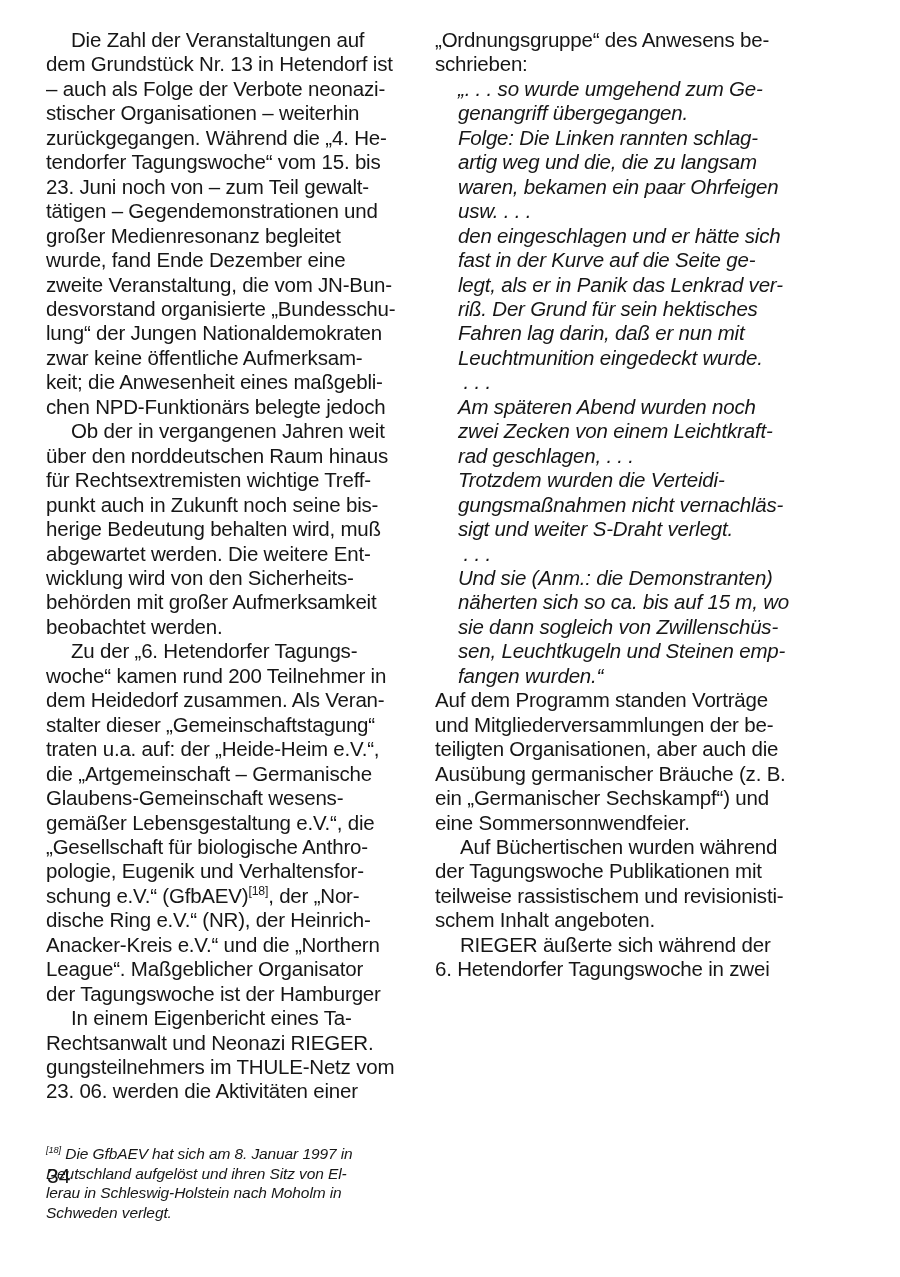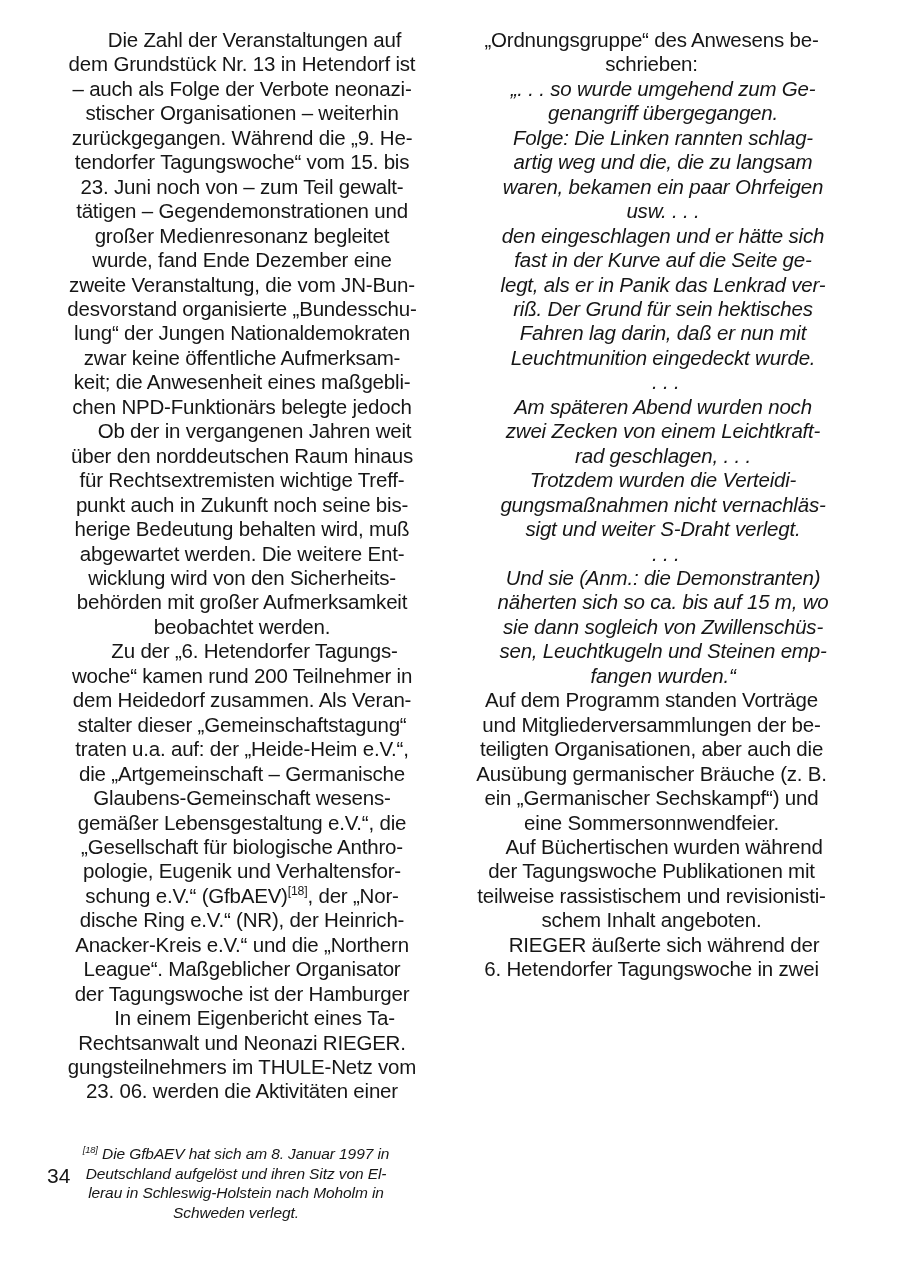--- a/index.html
+++ b/index.html
@@ -8,42 +8,41 @@
     background: #ffffff;
     font-family: "Liberation Sans", "DejaVu Sans", sans-serif;
     color: #161616;
     position: relative;
     overflow: hidden;
   }
   .page {
     position: absolute;
     width: 900px; height: 1277px;
     background: #ffffff;
-    text-align: center;
   }
   .column {
     position: absolute;
     top: 28px;
     font-size: 20.5px;
     line-height: 24.45px;
     letter-spacing: -0.2px;
   }
   .column.left  { left: 46px;  width: 392px; }
   .column.right { left: 435px; width: 433px; }
   .line { white-space: pre; min-height: 24.45px; }
   .line.indent { text-indent: 25px; }
   .line.quote  { padding-left: 23px; font-style: italic; }
   sup.fnref {
     font-size: 0.60em;
     vertical-align: super;
     line-height: 0;
   }
   .footnote {
     position: absolute;
-    left: 40px; top: 1144px;
+    left: 46px; top: 1144px;
     width: 392px;
     font-size: 15.5px;
     line-height: 19.6px;
     font-style: italic;
     letter-spacing: -0.1px;
   }
   .fn-line { white-space: pre; min-height: 19.6px; }
   .page-number {
     position: absolute;
     left: 47px; top: 1164px;
@@ -55,21 +54,21 @@
 <body>
 
 <div class="page">
 
   <div class="column left">
 
   <div class="line indent"><span>Die Zahl der Veranstaltungen auf</span></div>
       <div class="line"><span>dem Grundstück Nr. 13 in Hetendorf ist</span></div>
       <div class="line"><span>– auch als Folge der Verbote neonazi-</span></div>
       <div class="line"><span>stischer Organisationen – weiterhin</span></div>
-      <div class="line"><span>zurückgegangen. Während die „9. He-</span></div>
+      <div class="line"><span>zurückgegangen. Während die „4. He-</span></div>
       <div class="line"><span>tendorfer Tagungswoche“ vom 15. bis</span></div>
       <div class="line"><span>23. Juni noch von – zum Teil gewalt-</span></div>
       <div class="line"><span>tätigen – Gegendemonstrationen und</span></div>
       <div class="line"><span>großer Medienresonanz begleitet</span></div>
       <div class="line"><span>wurde, fand Ende Dezember eine</span></div>
       <div class="line"><span>zweite Veranstaltung, die vom JN-Bun-</span></div>
       <div class="line"><span>desvorstand organisierte „Bundesschu-</span></div>
       <div class="line"><span>lung“ der Jungen Nationaldemokraten</span></div>
       <div class="line"><span>zwar keine öffentliche Aufmerksam-</span></div>
       <div class="line"><span>keit; die Anwesenheit eines maßgebli-</span></div>

